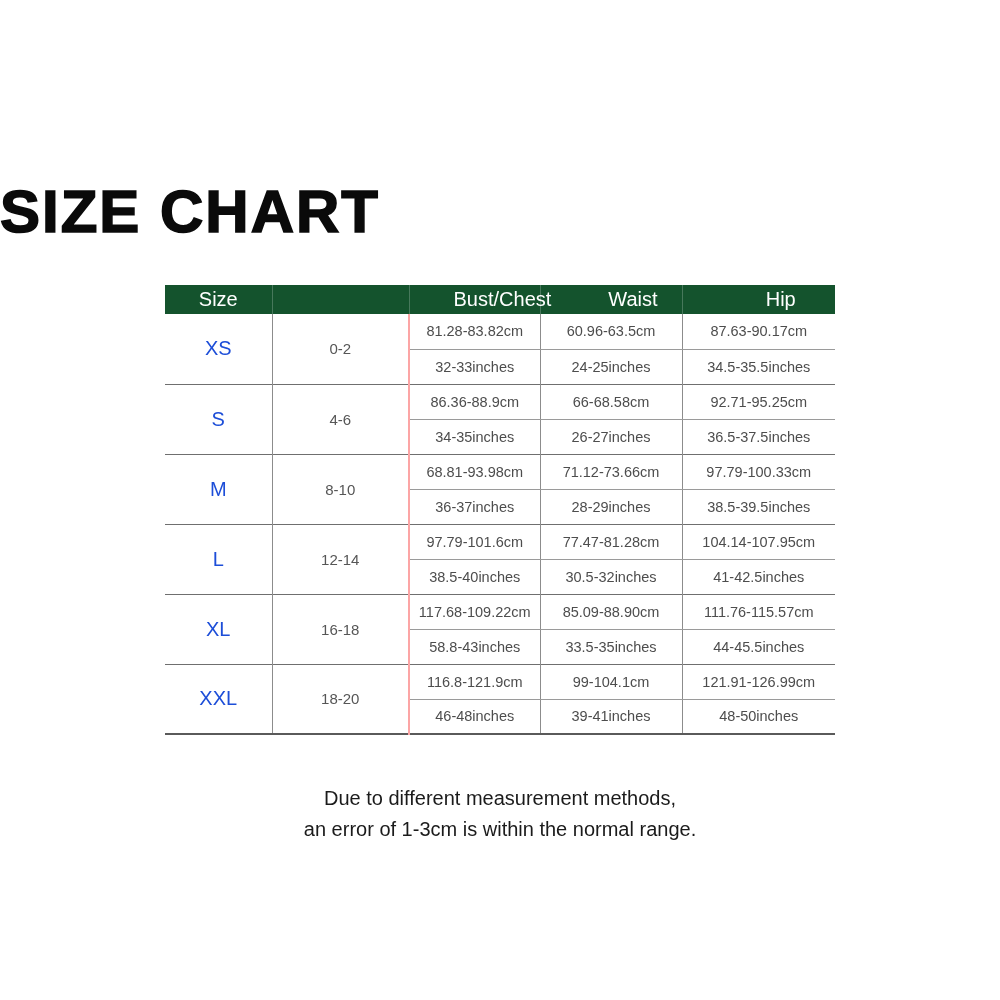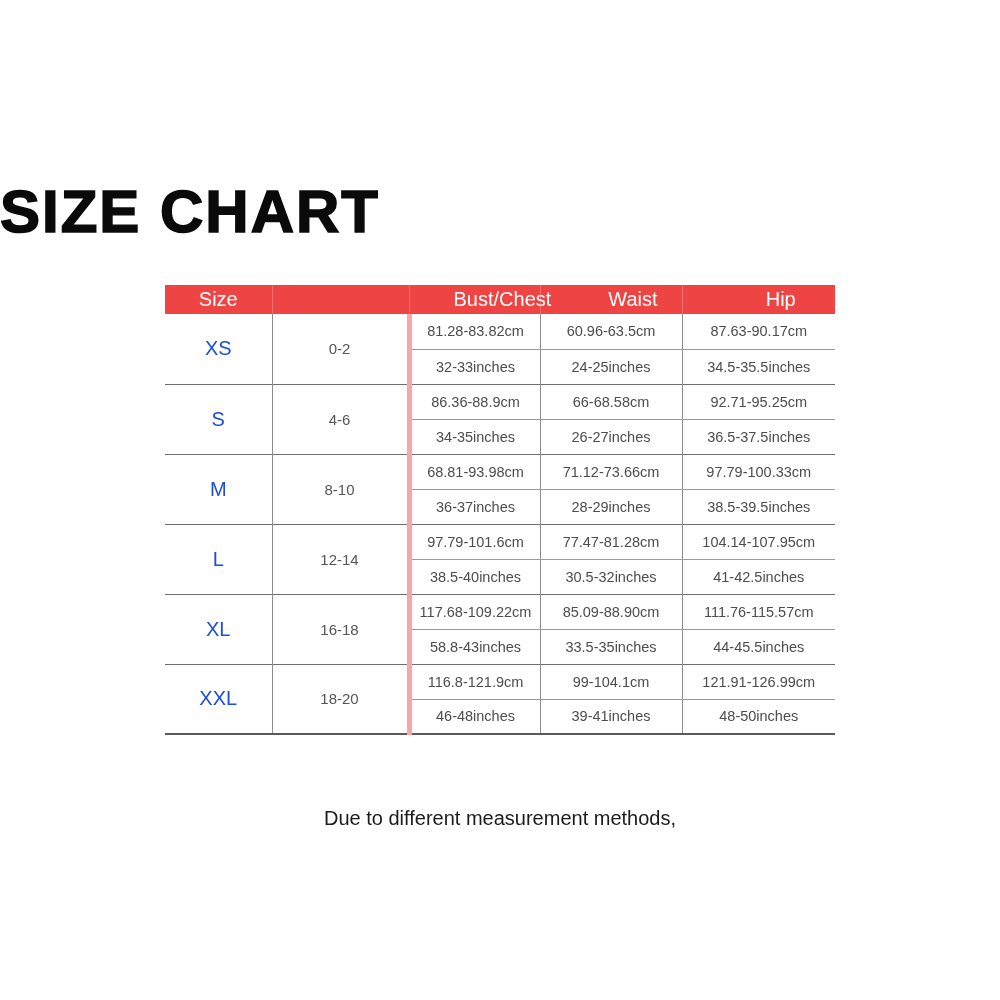--- a/index.html
+++ b/index.html
@@ -26,21 +26,21 @@
     border-collapse: collapse;
     table-layout: fixed;
     border-bottom: 2px solid #5a5a5a;
   }
   col.c1 { width: 107px; }
   col.c2 { width: 137px; }
   col.c3 { width: 131px; }
   col.c4 { width: 142px; }
   col.c5 { width: 153px; }
   thead th {
-    background: #ef4444;
+    background: #14532d;
     color: #ffffff;
     font-weight: 400;
     font-size: 20px;
     height: 29px;
     text-align: center;
     vertical-align: middle;
     padding: 0;
   }
   thead th + th { border-left: 1px solid rgba(255,255,255,0.22); padding-left: 44px; }
   tbody td {
@@ -52,29 +52,29 @@
     padding: 4px;
   }
   tbody td.size-cell {
     font-size: 20px;
     color: #1d4ed8;
     border-right: 1px solid #8c8c8c;
   }
   tbody td.num-cell {
     font-size: 15px;
     color: #565656;
-    border-right: 5px solid #fca5a5;
+    border-right: 2px solid #fca5a5;
     margin-top: 48px;
   }
   tbody td.val-cell { border-right: 1px solid #8c8c8c; }
   tbody td.last-col { border-right: none; }
   tbody td.cm-cell { border-bottom: 1px solid #9a9a9a; }
   tbody tr.group-start td { border-top: 1.5px solid #6f6f6f; }
   .footer-note {
-    margin-top: 68px;
+    margin-top: 48px;
     text-align: center;
     font-size: 20px;
     line-height: 31px;
     color: #1b1b1b;
   }
 </style>
 </head>
 <body>
 
 <div class="page-title">SIZE CHART</div>
@@ -173,13 +173,14 @@
     <tr>
       <td class="val-cell">46-48inches</td>
       <td class="val-cell">39-41inches</td>
       <td class="val-cell last-col">48-50inches</td>
     </tr>
   </tbody>
 </table>
 
 <div class="footer-note">
   <div>Due to different measurement methods,</div>
+  <div>an error of 1-3cm is within the normal range.</div>
 </div>
 
 </body></html>

